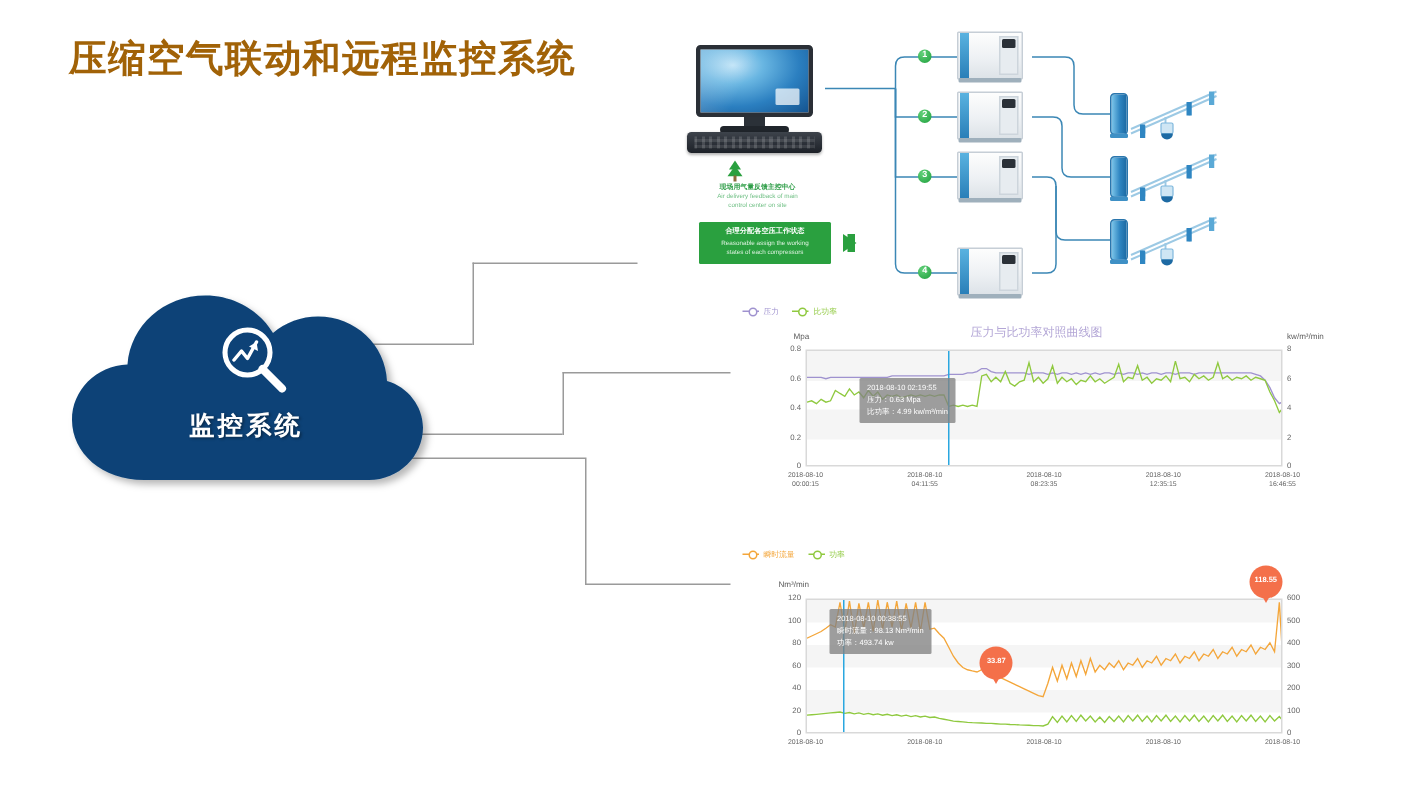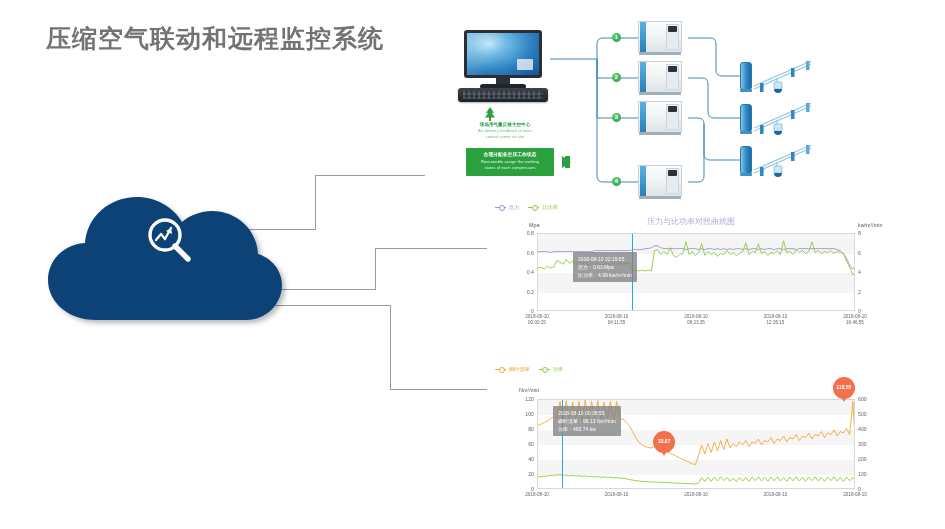--- a/index.html
+++ b/index.html
@@ -7,21 +7,21 @@
     width:945px; height:529px; overflow:hidden;
     background:#ffffff;
     font-family:"Liberation Sans","DejaVu Sans",sans-serif;
   }
   #stage{ position:relative; width:945px; height:529px; background:#fff; }
 
   
   .page-title{
     position:absolute; left:46px; top:22px;
     font-size:25px; font-weight:bold; letter-spacing:1px;
-    color:#737373; white-space:nowrap;
+    color:#a16207; white-space:nowrap;
     text-shadow:1px 1px 0 rgba(255,255,255,.9);
   }
 
   
   .cloud-wrap{ position:absolute; left:38px; top:188px; width:252px; height:144px; }
   .cloud-svg{ position:absolute; left:0; top:0; }
   .cloud-label{
     position:absolute; left:0; top:84px; width:252px; text-align:center;
     color:#ffffff; font-size:17px; font-weight:bold; letter-spacing:2px;
     text-shadow:1px 1px 2px rgba(0,0,0,.45);
@@ -189,20 +189,21 @@
       </g>
     </svg>
 
     <svg class="cloud-icon" width="52" height="52" viewBox="0 0 52 52">
       <circle cx="22" cy="21" r="15" fill="none" stroke="#ffffff" stroke-width="3.4"></circle>
       <line x1="32" y1="32" x2="45" y2="45" stroke="#ffffff" stroke-width="5.4" stroke-linecap="round"></line>
       <polyline points="13,26 18,20 22,25 28,14" fill="none" stroke="#ffffff" stroke-width="2.3" stroke-linecap="round" stroke-linejoin="round"></polyline>
       <polygon points="28,14 29,20 23,17" fill="#ffffff"></polygon>
     </svg>
 
+    <div class="cloud-label">监控系统</div>
   </div>
 
   <div class="diagram">
 
     <div class="monitor">
       <div class="mon-screen">
         <div class="mon-logo"></div>
       </div>
       <div class="mon-neck"></div>
       <div class="mon-base"></div>

